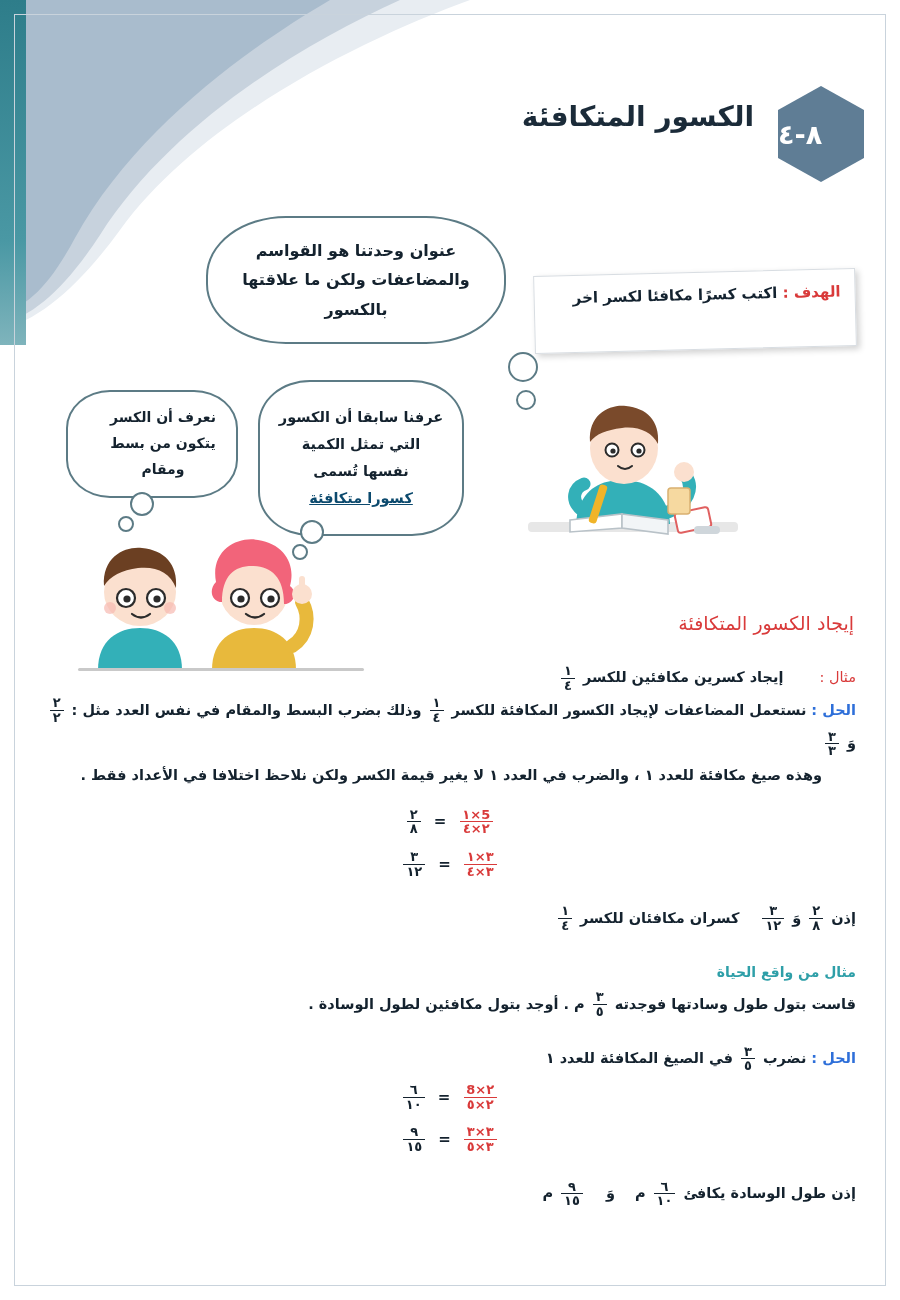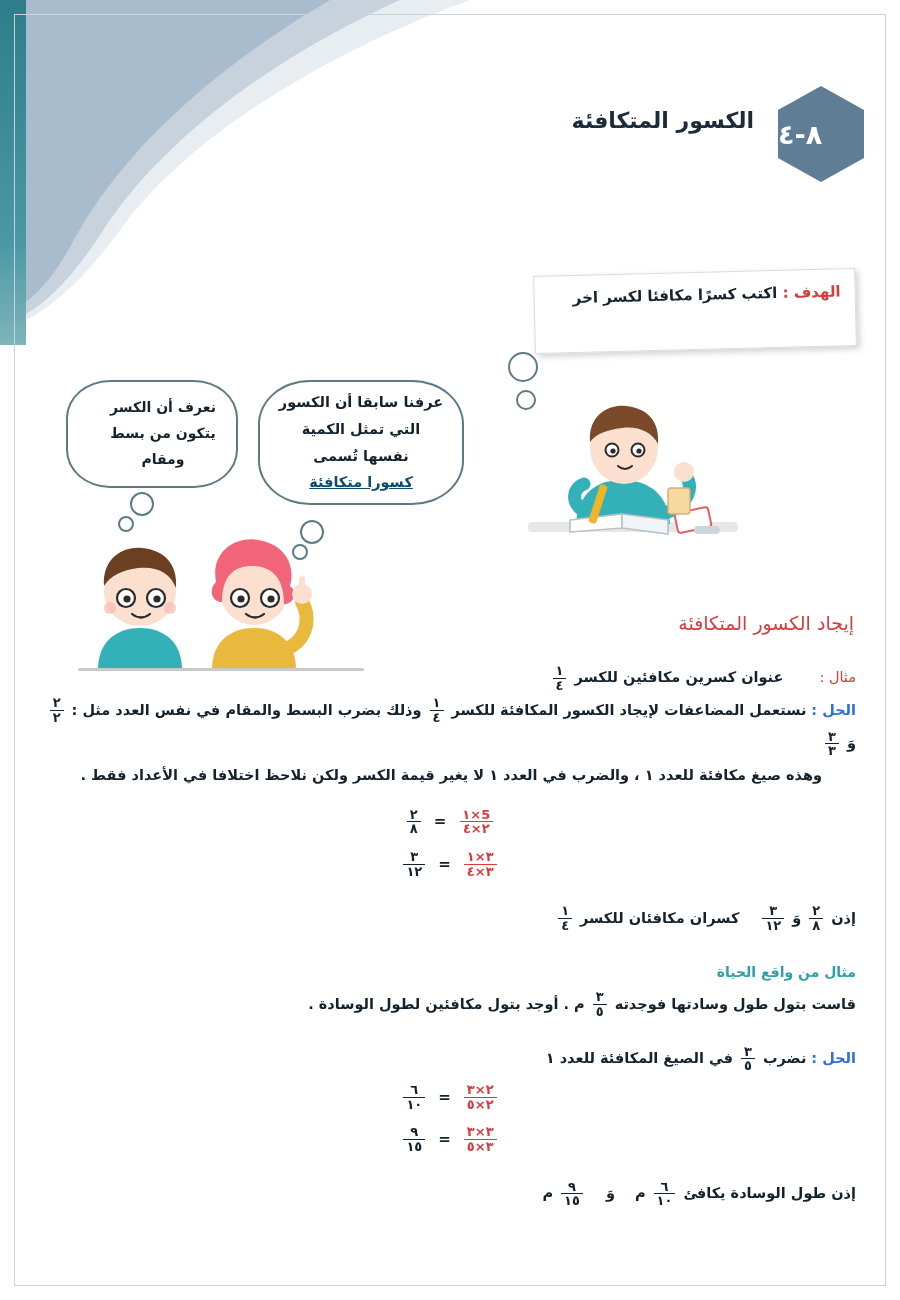--- a/index.html
+++ b/index.html
@@ -33,22 +33,22 @@
   
   .hex{
     position:absolute;right:36px;top:86px;
     width:86px;height:96px;
     background:#5f7d95;
     clip-path:polygon(50% 0%,100% 25%,100% 75%,50% 100%,0% 75%,0% 25%);
     display:flex;align-items:center;justify-content:flex-end;
     color:#ffffff;font-size:27px;font-weight:bold;letter-spacing:1px;
   }
   .lesson-title{
-    position:absolute;right:146px;top:108px;
-    font-size:22px;font-weight:bold;color:#1b2b39;
+    position:absolute;right:146px;top:100px;
+    font-size:28px;font-weight:bold;color:#1b2b39;
     direction:rtl;
     margin-left:24px;
   }
   
   .goal-box{
     position:absolute;right:44px;top:272px;width:322px;height:78px;
     background:#ffffff;
     border:1px solid #d8dde2;
     box-shadow:3px 3px 6px rgba(0,0,0,.18);
     transform:rotate(-1.4deg);
@@ -63,22 +63,22 @@
     position:absolute;
     background:#ffffff;
     border:2px solid #5c7b85;
     border-radius:58px/42px;
     color:#14222e;font-weight:bold;text-align:center;
     display:flex;align-items:center;justify-content:center;
     padding:12px 18px;box-sizing:border-box;
     line-height:1.85;
   }
   .bubble.b1{ left:206px;top:216px;width:300px;height:128px;font-size:16px;border-radius:80px/60px;}
-  .bubble.b2{ left:66px;top:380px;width:172px;height:108px;font-size:14px;border-radius:44px/38px;padding-left:40px;}
-  .bubble.b3{ left:258px;top:380px;width:206px;height:125px;font-size:14.5px;border-radius:52px/44px;justify-content:center;}
+  .bubble.b2{ left:66px;top:390px;width:172px;height:108px;font-size:14px;border-radius:44px/38px;padding-left:40px;}
+  .bubble.b3{ left:258px;top:380px;width:206px;height:156px;font-size:14.5px;border-radius:52px/44px;justify-content:center;}
   .bubble .hl{color:#0c4a6e;text-decoration:underline;}
   .tail{position:absolute;border-radius:50%;background:#ffffff;border:2px solid #5c7b85;}
   
   .t1{left:508px;top:352px;width:26px;height:26px;}
   .t2{left:516px;top:390px;width:16px;height:16px;}
   .t3{left:130px;top:492px;width:20px;height:20px;}
   .t4{left:118px;top:516px;width:12px;height:12px;}
   .t5{left:300px;top:520px;width:20px;height:20px;}
   .t6{left:292px;top:544px;width:12px;height:12px;}
 
@@ -140,20 +140,23 @@
   <div class="hex">
     <span>٨-٤</span>
   </div>
   <div class="lesson-title">الكسور المتكافئة</div>
 
   <div class="goal-box">
     <span class="goal-label">الهدف :</span>
     <span class="goal-underline">اكتب كسرًا مكافئا لكسر اخر</span>
   </div>
 
+  <div class="bubble b1">
+    <span>عنوان وحدتنا هو القواسم والمضاعفات ولكن ما علاقتها بالكسور</span>
+  </div>
   <div class="tail t1"></div>
   <div class="tail t2"></div>
 
   <div class="bubble b2">
     <span>نعرف أن الكسر يتكون من بسط ومقام</span>
   </div>
   <div class="tail t3"></div>
   <div class="tail t4"></div>
 
   <div class="bubble b3">
@@ -233,21 +236,21 @@
   </div>
   <div class="desk-line"></div>
 
   <div class="sec-title">إيجاد الكسور المتكافئة</div>
 
   <div class="content">
 
     <div class="para inline-wrap">
       <span class="tag-ex">مثال :</span>
       <span style="width:26px;display:inline-block"></span>
-      <span>عنوان كسرين مكافئين للكسر</span>
+      <span>إيجاد كسرين مكافئين للكسر</span>
       <span class="frac">
         <span class="num">١</span>
         <span class="den">٤</span>
       </span>
     </div>
 
     <div class="para inline-wrap">
       <span class="tag-sol">الحل :</span>
       <span>نستعمل المضاعفات لإيجاد الكسور المكافئة للكسر</span>
       <span class="frac">
@@ -334,21 +337,21 @@
       <span>في الصيغ المكافئة للعدد ١</span>
     </div>
 
     <div class="eqline mt10">
       <span class="frac">
         <span class="num">٦</span>
         <span class="den">١٠</span>
       </span>
       <span class="eq">=</span>
       <span class="frac red">
-        <span class="num">٢×٣</span>
+        <span class="num">٢×8</span>
         <span class="den">٢×٥</span>
       </span>
     </div>
 
     <div class="eqline">
       <span class="frac">
         <span class="num">٩</span>
         <span class="den">١٥</span>
       </span>
       <span class="eq">=</span>

